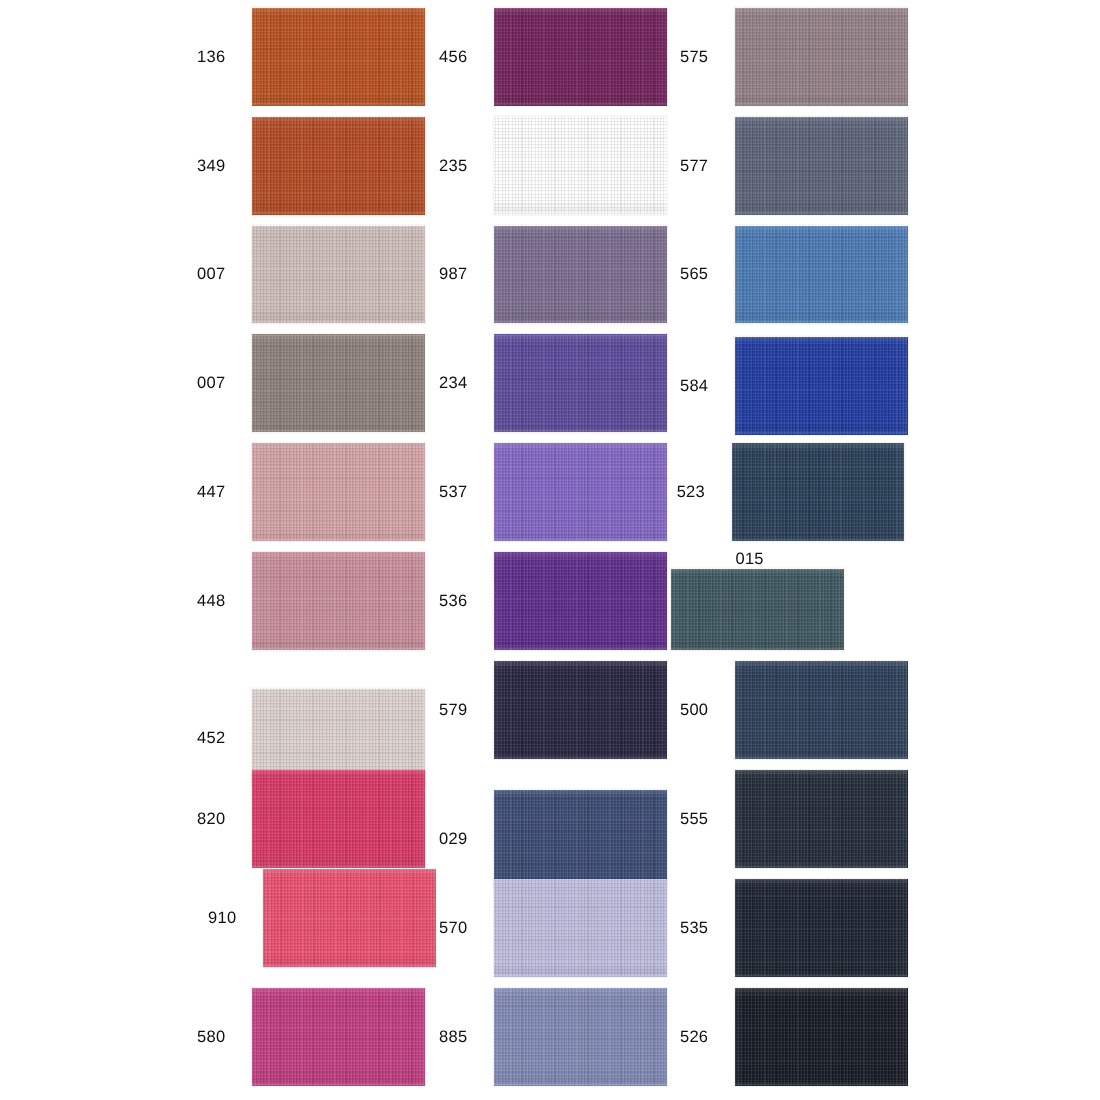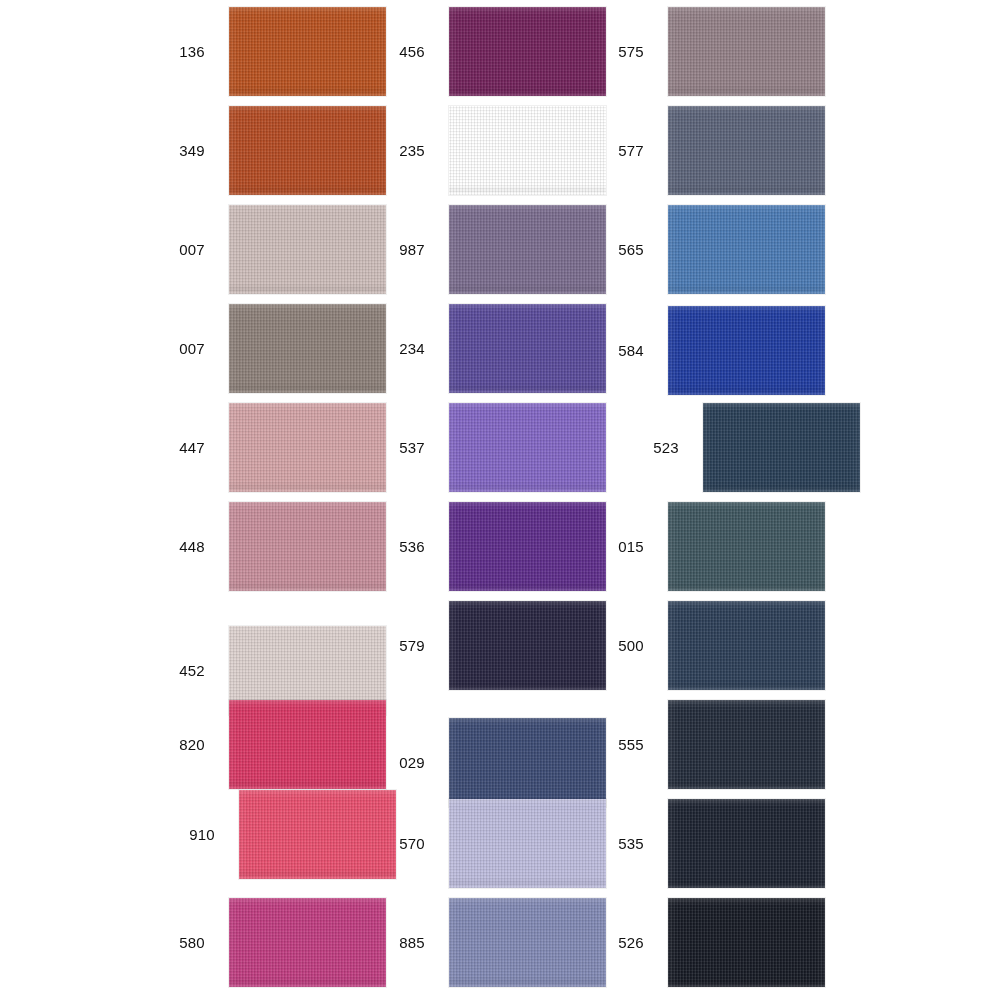--- a/index.html
+++ b/index.html
@@ -260,28 +260,28 @@
           <div class="sheen"></div>
         </div>
       </div>
       <div class="swatch-row" style="left: 609px; top: 303px; height: 95px;">
         <div class="swatch-label">584</div>
         <div class="swatch-chip" style="width: 159px; height: 91px; background-color: rgb(31, 59, 160);">
           <div class="weave"></div>
           <div class="sheen"></div>
         </div>
       </div>
-      <div class="swatch-row" style="left: 644px; top: 402px; height: 91px;">
+      <div class="swatch-row" style="left: 606px; top: 402px; height: 91px;">
         <div class="swatch-label">523</div>
         <div class="swatch-chip" style="width: 159px; height: 91px; background-color: rgb(40, 62, 86);">
           <div class="weave"></div>
           <div class="sheen"></div>
         </div>
       </div>
-      <div class="swatch-row" style="left: 609px; top: 501px; height: 91px;">
+      <div class="swatch-row" style="left: 609px; top: 501px; height: 91px; flex-direction: column;">
         <div class="swatch-label">015</div>
         <div class="swatch-chip" style="width: 159px; height: 91px; background-color: rgb(62, 86, 95);">
           <div class="weave"></div>
           <div class="sheen"></div>
         </div>
       </div>
       <div class="swatch-row" style="left: 609px; top: 600px; height: 91px;">
         <div class="swatch-label">500</div>
         <div class="swatch-chip" style="width: 159px; height: 91px; background-color: rgb(44, 62, 87);">
           <div class="weave"></div>

